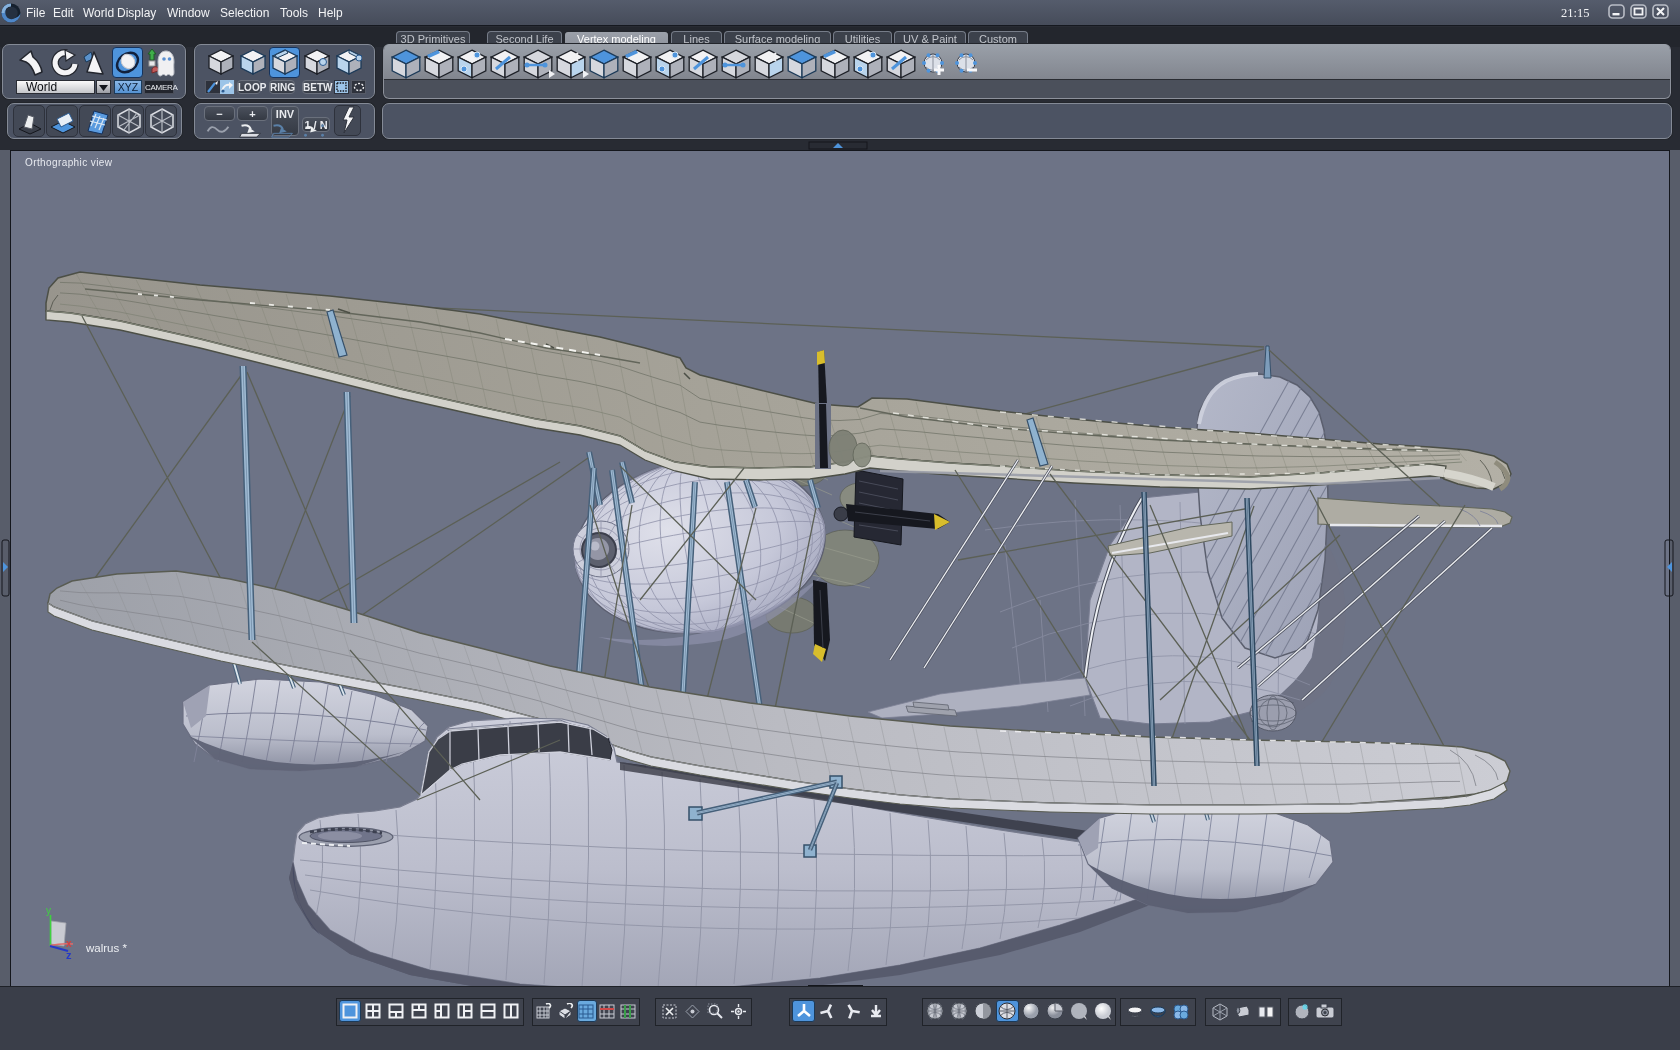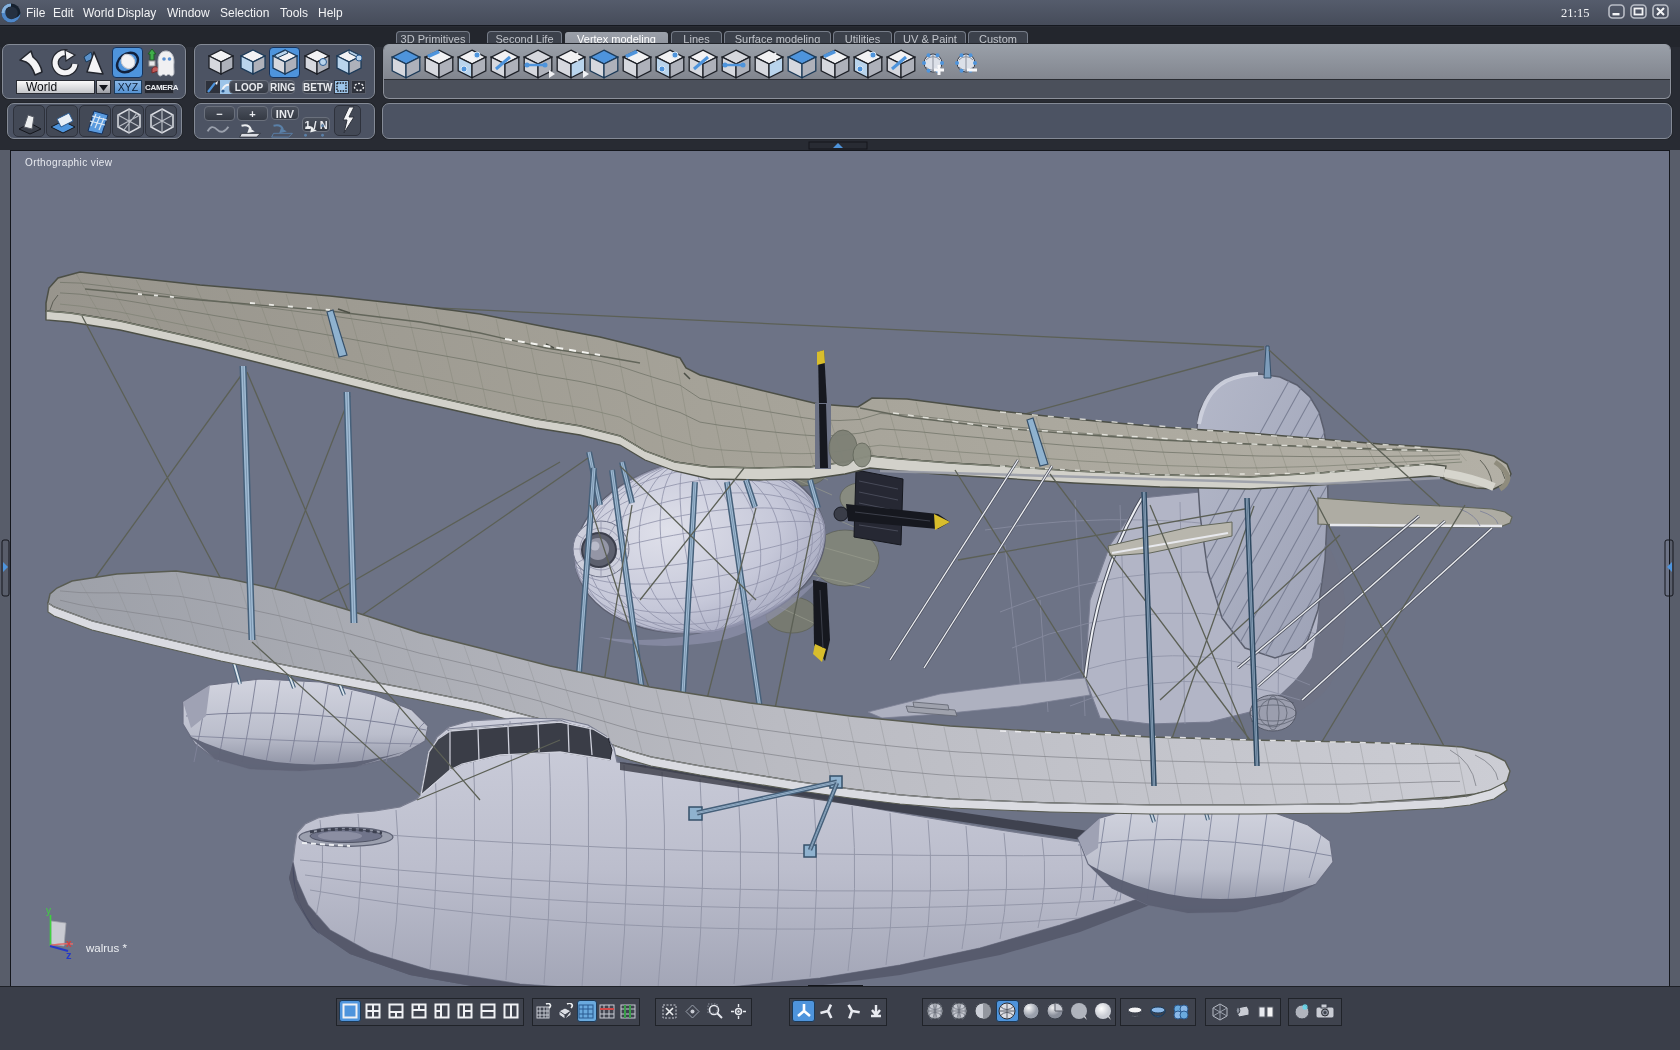--- a/index.html
+++ b/index.html
@@ -93,21 +93,21 @@
     <path d="M17 28 C12 28 15 22 14 14 C14 6 18 3 22 3 C26 3 30 6 30 14 C29 22 32 28 27 28 C25 26 24 26 22 28 C20 26 19 26 17 28Z" fill="#f0f0f2" stroke="#b9bdc6"></path>
     <circle cx="20" cy="11" r="1.8" fill="#5a8fd0"></circle>
     <circle cx="25.5" cy="11" r="1.8" fill="#5a8fd0"></circle>
   </svg>
 <div class="abs" style="left:16px;top:80px;width:79px;height:14px;background:linear-gradient(#fafafa,#c4c6ca);border:1px solid #2a2d34;color:#0a0c10;font-size:12px;line-height:13px;padding-left:9px">World</div>
 <div class="abs" style="left:96px;top:80px;width:15px;height:14px;background:linear-gradient(#e8e8ea,#9a9da4);border:1px solid #2a2d34"></div>
 <svg class="abs" style="left:99px;top:85px" width="9" height="6" viewBox="0 0 9 6">
     <path d="M0 0 L9 0 L4.5 6Z" fill="#14161c"></path>
   </svg>
 <div class="abs" style="left:114px;top:80px;width:28px;height:14px;background:linear-gradient(#8ab8e8,#5592d2);border:1px solid #1c3a58;color:#0e2038;font-weight:normal;font-size:10.5px;text-align:center;line-height:13px">XYZ</div>
-<div class="abs" style="left:144px;top:80px;width:30px;height:14px;background:#23262e;border:1px solid #4a4f5a;color:#eceef2;font-weight:bold;font-size:8px;text-align:center;line-height:13px;letter-spacing:-0.3px">CAMERA</div>
+<div class="abs" style="left:144px;top:80px;width:30px;height:14px;background:#23262e;border:1px solid #4a4f5a;color:#eceef2;font-weight:normal;font-size:8px;text-align:center;line-height:13px;letter-spacing:-0.3px">CAMERA</div>
 <svg class="abs" style="left:208px;top:49px" width="26" height="26" viewBox="0 0 26 26">
     <polygon points="13.0,1.0 25.0,7.0 13.0,13.0 1.0,7.0" fill="#f2f2f4" stroke="#1d2027" stroke-width="1.3"></polygon>
     <polygon points="1.0,7.0 13.0,13.0 13.0,25.0 1.0,19.0" fill="#d6d8de" stroke="#1d2027" stroke-width="1.3"></polygon>
     <polygon points="13.0,13.0 25.0,7.0 25.0,19.0 13.0,25.0" fill="#aeb1ba" stroke="#1d2027" stroke-width="1.3"></polygon>
   </svg>
 <svg class="abs" style="left:240px;top:49px" width="26" height="26" viewBox="0 0 26 26">
     <polygon points="13.0,1.0 25.0,7.0 13.0,13.0 1.0,7.0" fill="#f2f2f4" stroke="#1c3a58" stroke-width="1.3"></polygon>
     <polygon points="1.0,7.0 13.0,13.0 13.0,25.0 1.0,19.0" fill="#b9d4ec" stroke="#1c3a58" stroke-width="1.3"></polygon>
     <polygon points="13.0,13.0 25.0,7.0 25.0,19.0 13.0,25.0" fill="#aeb1ba" stroke="#1c3a58" stroke-width="1.3"></polygon>
   </svg>
@@ -135,21 +135,21 @@
 <svg class="abs" style="left:206px;top:80px" width="14" height="14" viewBox="0 0 14 14">
     <path d="M2 12 L9 3" stroke="#4e94dc" stroke-width="2.2"></path>
     <path d="M9 3 L12 1 L11 5Z" fill="#f0f0f2"></path>
   </svg>
 <div class="abs" style="left:220px;top:80px;width:14px;height:14px;background:#9cc4e8"></div>
 <svg class="abs" style="left:220px;top:80px" width="14" height="14" viewBox="0 0 14 14">
     <path d="M2 11 C3 6 7 4 10 5" fill="none" stroke="#f4f4f6" stroke-width="2"></path>
     <path d="M9 2 L13 5 L9 9Z" fill="#f4f4f6"></path>
     <circle cx="3" cy="11" r="1.6" fill="#2a5a90"></circle>
   </svg>
-<div class="txtbtn" style="left:229px;top:80px;width:40px;height:14px;line-height:13px;font-size:10px">LOOP</div>
+<div class="txtbtn" style="left:237px;top:80px;width:24px;height:14px;line-height:13px;font-size:10px">LOOP</div>
 <div class="txtbtn" style="left:269px;top:80px;width:26px;height:14px;line-height:13px;font-size:10px">RING</div>
 <div class="txtbtn" style="left:302px;top:80px;width:29px;height:14px;line-height:13px;font-size:10px">BETW</div>
 <div class="abs" style="left:334px;top:80px;width:15px;height:14px;background:#9cc4e8;border:1px solid #2e323c"></div>
 <svg class="abs" style="left:336px;top:82px" width="11" height="10" viewBox="0 0 11 10">
     <rect x="1" y="1" width="9" height="8" fill="none" stroke="#14161c" stroke-width="1.4" stroke-dasharray="1.5 1.2"></rect>
   </svg>
 <div class="abs" style="left:351px;top:80px;width:15px;height:14px;background:#2e323c;border:1px solid #555a66"></div>
 <svg class="abs" style="left:353px;top:81px" width="12" height="12" viewBox="0 0 12 12">
     <ellipse cx="6" cy="6" rx="4.5" ry="3.5" fill="none" stroke="#f0f0f2" stroke-width="1.4" stroke-dasharray="2 1.5"></ellipse>
   </svg>
@@ -304,21 +304,21 @@
     <polygon points="14,2 25,8 25,20 14,26 3,20 3,8" fill="none" stroke="#dcdee4" stroke-width="1.5"></polygon>
     <path d="M14 2 L14 26 M3 8 L25 20 M25 8 L3 20 M8 24 L22 6" stroke="#b8bcc4" stroke-width="1.2"></path>
   </svg>
 <div class="abs" style="left:145px;top:105px;width:32px;height:32px;background:#434956;border:1px solid #2e323c;border-radius:5px"></div>
 <svg class="abs" style="left:148px;top:107px" width="28" height="28" viewBox="0 0 28 28">
     <polygon points="14,2 25,8 25,20 14,26 3,20 3,8" fill="none" stroke="#dcdee4" stroke-width="1.5"></polygon>
     <path d="M14 2 L14 26 M3 8 L25 20 M25 8 L3 20 M14 14 L25 8 M14 14 L3 8 M14 14 L14 2" stroke="#b8bcc4" stroke-width="1.2"></path>
   </svg>
 <div class="txtbtn" style="left:204px;top:106px;width:31px;height:15px;line-height:14px;font-size:11px">−</div>
 <div class="txtbtn" style="left:237px;top:106px;width:31px;height:15px;line-height:14px;font-size:11px">+</div>
-<div class="txtbtn" style="left:271px;top:106px;width:28px;height:14px;line-height:14px;font-size:11px">INV</div>
+<div class="txtbtn" style="left:271px;top:106px;width:28px;height:30px;line-height:14px;font-size:11px">INV</div>
 <div class="txtbtn" style="left:302px;top:117px;width:28px;height:15px;line-height:14px;font-size:11px">1 / N</div>
 <svg class="abs" style="left:205px;top:122px" width="27" height="17" viewBox="0 0 27 18">
     <path d="M2 10 Q6 2 12 8 Q18 14 24 5" stroke="#9aa0ac" stroke-width="2" fill="none"></path>
   </svg>
 <svg class="abs" style="left:237px;top:122px" width="27" height="17" viewBox="0 0 27 18">
     <path d="M4 4 Q12 2 14 8" stroke="#eceef0" stroke-width="2" fill="none"></path>
     <path d="M12 6 L18 10 L10 12Z" fill="#eceef0"></path>
     <path d="M4 12 L24 12 L20 16 L2 16Z" fill="#dcdee4" stroke="#2e323c"></path>
   </svg>
 <svg class="abs" style="left:269px;top:122px" width="27" height="17" viewBox="0 0 27 18">

